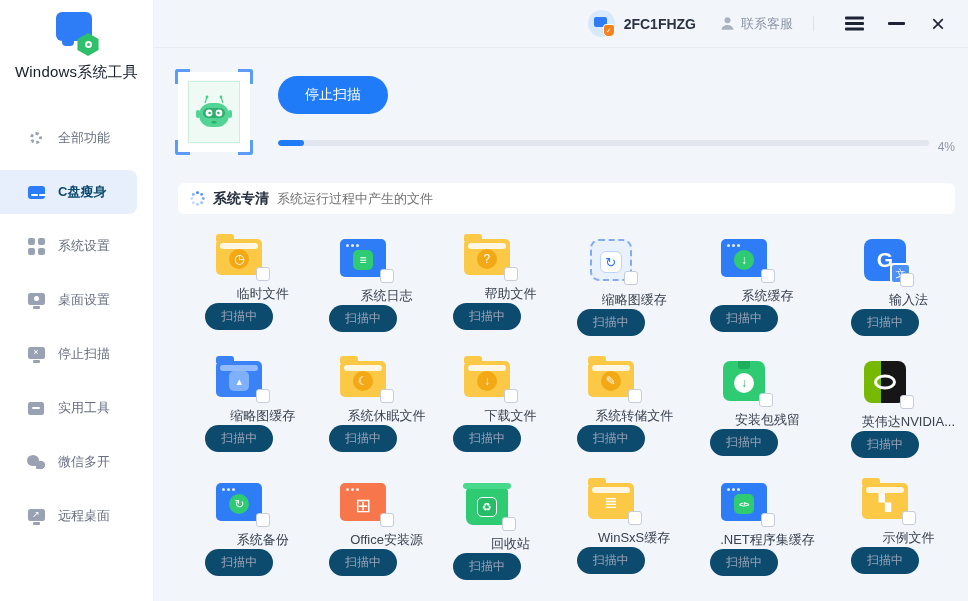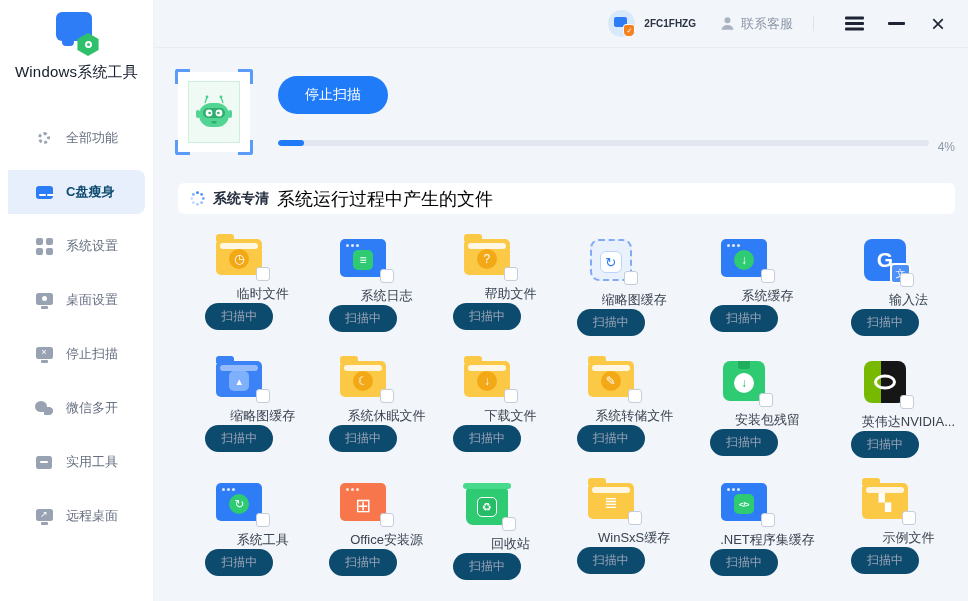--- a/index.html
+++ b/index.html
@@ -10,21 +10,21 @@
   .sidebar { width:154px; height:100%; background:#ffffff; flex-shrink:0; border-right:1px solid #eef1f6; }
   .logo-wrap { width:46px; height:42px; margin:12px auto 0; position:relative; }
   .logo-screen { width:36px; height:29px; background:#2f7cf7; border-radius:6px; margin-left:2px; }
   .logo-screen::after { content:''; position:absolute; left:8px; top:29px; width:12px; height:5px; background:#2f7cf7; border-radius:0 0 4px 4px; }
   .logo-hex { position:absolute; right:0; bottom:-2px; width:23px; height:23px; background:#2ec06a;
               clip-path:polygon(50% 0,96% 26%,96% 74%,50% 100%,4% 74%,4% 26%);
               display:flex; align-items:center; justify-content:center; }
   .logo-hex i { display:block; width:7px; height:7px; border:2.5px solid #fff; border-radius:50%; }
   .app-title { text-align:center; margin-top:9px; font-size:15px; color:#141c2b; font-weight:500; letter-spacing:.2px; }
 
-  .nav { margin-top:34px; display:flex; flex-direction:column; gap:10px;margin-left:8px; }
+  .nav { margin-top:34px; display:flex; flex-direction:column; gap:10px; }
   .nav-item { width:137px; height:44px; display:flex; align-items:center; gap:13px; padding-left:27px;
               color:#666f80; font-size:13px; cursor:pointer; border-radius:0 8px 8px 0; }
   .nav-item.active { background:#e7effd; color:#0c4a6e; font-weight:700; }
   .nav-ic { width:18px; height:18px; display:flex; align-items:center; justify-content:center; color:#99a2b3; flex-shrink:0; }
   .nav-item.active .nav-ic { color:#2b7cf9; }
 
   .gear-css { width:12px; height:12px; border:3.4px dotted currentColor; border-radius:50%; }
   .disk-css { width:17px; height:13px; background:currentColor; border-radius:3px; position:relative; }
   .disk-css::after { content:''; position:absolute; left:3px; bottom:3px; width:7px; height:1.8px; background:#fff; border-radius:1px;
                      box-shadow:8px 0 0 0 #fff; }
@@ -49,21 +49,21 @@
 
   .titlebar { height:48px; flex-shrink:0; display:flex; align-items:center; justify-content:flex-end;
               padding-right:14px; border-bottom:1px solid #e8edf4; }
   .id-chip { display:flex; align-items:center; gap:9px; margin-right:24px; cursor:pointer; }
   .id-icon { width:27px; height:27px; border-radius:50%; background:#d9e9fc; position:relative;
              display:flex; align-items:center; justify-content:center; }
   .mini-mon { width:13px; height:10px; background:#2f7cf7; border-radius:2px; margin:-3px 0 0 -2px; }
   .mini-shield { position:absolute; right:0px; bottom:0px; width:12px; height:13px; background:#f58220;
                  border:1.5px solid #fff; border-radius:3px 3px 5px 5px; color:#fff; font-size:7px;
                  display:flex; align-items:center; justify-content:center; }
-  .id-text { font-size:10px; color:#2a3342; font-weight:600; }
+  .id-text { font-size:14px; color:#2a3342; font-weight:600; }
   .contact { display:flex; align-items:center; gap:6px; color:#8d96a6; font-size:13px; margin-right:20px; cursor:pointer; }
   .vdiv { width:1px; height:15px; background:#dde2ea; margin-right:14px; }
   .win-btn { width:32px; height:32px; display:flex; align-items:center; justify-content:center; cursor:pointer; color:#1d2534; margin-left:10px; }
   .bars { width:19px; height:3px; background:#1d2534; border-radius:1px; box-shadow:0 -5.5px 0 #1d2534, 0 5.5px 0 #1d2534; }
   .minus { width:17px; height:2.6px; background:#1d2534; border-radius:1px; }
   .xchar { font-size:24px; line-height:24px; color:#1d2534; }
 
   
   .scan-section { display:flex; padding:24px 13px 0 24px; }
   .scan-frame { width:72px; height:80px; background:#fff; border-radius:4px; position:relative; flex-shrink:0;
@@ -83,21 +83,21 @@
   .progress-row { display:flex; align-items:center; gap:9px; margin-bottom:2px; }
   .track { flex:1; height:6px; background:#e2e7ef; border-radius:3px; overflow:hidden; }
   .fill { height:100%; background:#1f7bf8; border-radius:3px; width:0; }
   .pct { font-size:12px; color:#8e97a8; flex-shrink:0; position:relative; top:4px; }
 
   
   .section-bar { margin:31px 13px 0 24px; height:31px; background:#fff; border-radius:6px;
                  display:flex; align-items:center; gap:8px; padding:0 12px; }
   .spinner svg { display:block; }
   .section-title { font-size:14px; font-weight:700; color:#242e3e; }
-  .section-sub { font-size:18px; color:#000000; }
+  .section-sub { font-size:13px; color:#737373; }
 
   
   .grid { margin:25px 13px 0 24px; display:grid; grid-template-columns:repeat(6,1fr); row-gap:25px; }
   .grid-item { display:flex; flex-direction:column; align-items:center; }
   .item-icon { width:48px; height:48px; position:relative; display:flex; align-items:center; justify-content:center; }
   .checkbox { position:absolute; right:-8px; bottom:-6px; width:14px; height:14px; background:#fff;
               border:1px solid #c5cddb; border-radius:3px; cursor:pointer; z-index:3; }
   .item-label { font-size:13px; color:#39424f; margin-top:10px; white-space:nowrap;padding-left:47px; }
   .item-status { margin-top:0; background:#0c4a6e; color:#9ba4b6; font-size:12px; padding:5px 16px; border-radius:14px; cursor:pointer; }
 
@@ -185,29 +185,29 @@
     <div class="nav-item">
       <span class="nav-ic">
           <span class="mon-css">
             <i class="gl">×</i>
           </span>
         </span>
       <span>停止扫描</span>
     </div>
     <div class="nav-item">
       <span class="nav-ic">
+          <span class="box-css"></span>
+        </span>
+      <span>实用工具</span>
+    </div>
+    <div class="nav-item">
+      <span class="nav-ic">
           <span class="chat-css"></span>
         </span>
       <span>微信多开</span>
-    </div>
-    <div class="nav-item">
-      <span class="nav-ic">
-          <span class="box-css"></span>
-        </span>
-      <span>实用工具</span>
     </div>
     <div class="nav-item">
       <span class="nav-ic">
           <span class="mon-css">
             <i class="gl">↗</i>
           </span>
         </span>
       <span>远程桌面</span>
     </div>
   </nav>
@@ -406,21 +406,21 @@
     </div>
     <div class="item-label">英伟达NVIDIA...</div>
     <div class="item-status">扫描中</div>
   </div>
 
   <div class="grid-item">
     <div class="item-icon b-window wb">
       <span class="glyph bg-green-c">↻</span>
       <span class="checkbox"></span>
     </div>
-    <div class="item-label">系统工具</div>
+    <div class="item-label">系统备份</div>
     <div class="item-status">扫描中</div>
   </div>
 
   <div class="grid-item">
     <div class="item-icon b-window wo">
       <span class="glyph plain-big">⊞</span>
       <span class="checkbox"></span>
     </div>
     <div class="item-label">Office安装源</div>
     <div class="item-status">扫描中</div>

